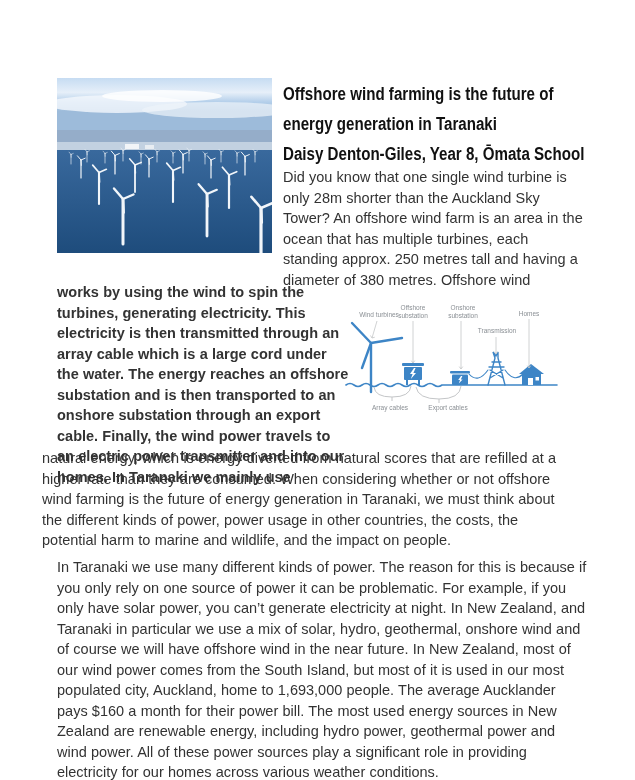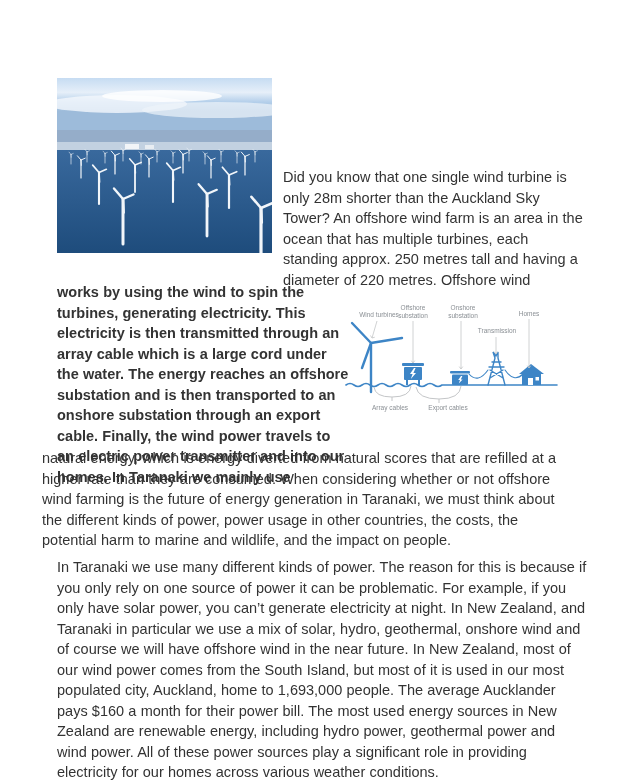--- a/index.html
+++ b/index.html
@@ -101,22 +101,27 @@
       <use href="#wtb" transform="translate(78,114) scale(0.9)"></use>
       <use href="#wtb" transform="translate(116,124) scale(1.05)"></use>
       <use href="#wtb" transform="translate(172,130) scale(1.1)"></use>
 
       <use href="#wtb" transform="translate(66,166) scale(1.5)"></use>
       <use href="#wtb" transform="translate(150,158) scale(1.4)"></use>
       <use href="#wtb" transform="translate(204,178) scale(1.6)"></use>
     </svg>
   </div>
 
+  <div class="abs title-block">
+    <div class="title-line">Offshore wind farming is the future of</div>
+    <div class="title-line">energy generation in Taranaki</div>
+    <div class="title-line">Daisy Denton-Giles, Year 8, Ōmata School</div>
+  </div>
 
-  <div class="abs body-text p1a">Did you know that one single wind turbine is only 28m shorter than the Auckland Sky Tower? An offshore wind farm is an area in the ocean that has multiple turbines, each standing approx. 250 metres tall and having a diameter of 220 metres. Offshore wind</div>
+  <div class="abs body-text p1a">Did you know that one single wind turbine is only 28m shorter than the Auckland Sky Tower? An offshore wind farm is an area in the ocean that has multiple turbines, each standing approx. 250 metres tall and having a diameter of 380 metres. Offshore wind</div>
 
   <div class="abs body-text p1b">works by using the wind to spin the turbines, generating electricity. This electricity is then transmitted through an array cable which is a large cord under the water. The energy reaches an offshore substation and is then transported to an onshore substation through an export cable. Finally, the wind power travels to an electric power transmitter and into our homes. In Taranaki we mainly use</div>
 
   <div class="abs diagram">
     <svg width="216" height="116" viewBox="0 0 216 116">
       <g stroke="var(--blue,#3d85c6)" fill="none" stroke-linecap="round">
 
         <path stroke-width="1.6" d="M2,85 q4,-3 8,0 q4,3 8,0 q4,-3 8,0 q4,3 8,0 q4,-3 8,0 q4,3 8,0 q4,-3 8,0 q4,3 8,0 q4,-3 8,0 q4,3 8,0 q4,-3 8,0 q4,3 8,0 L213,85"></path>
 
         <path stroke-width="2.4" d="M27,43 V92"></path>

